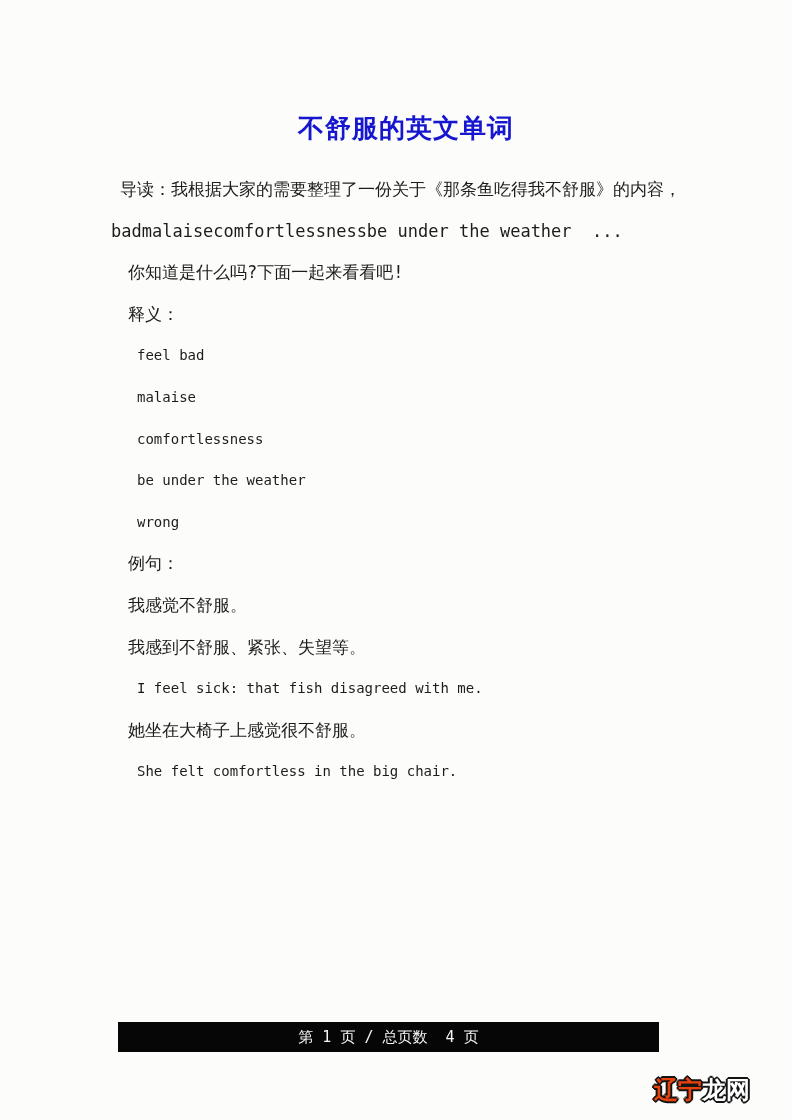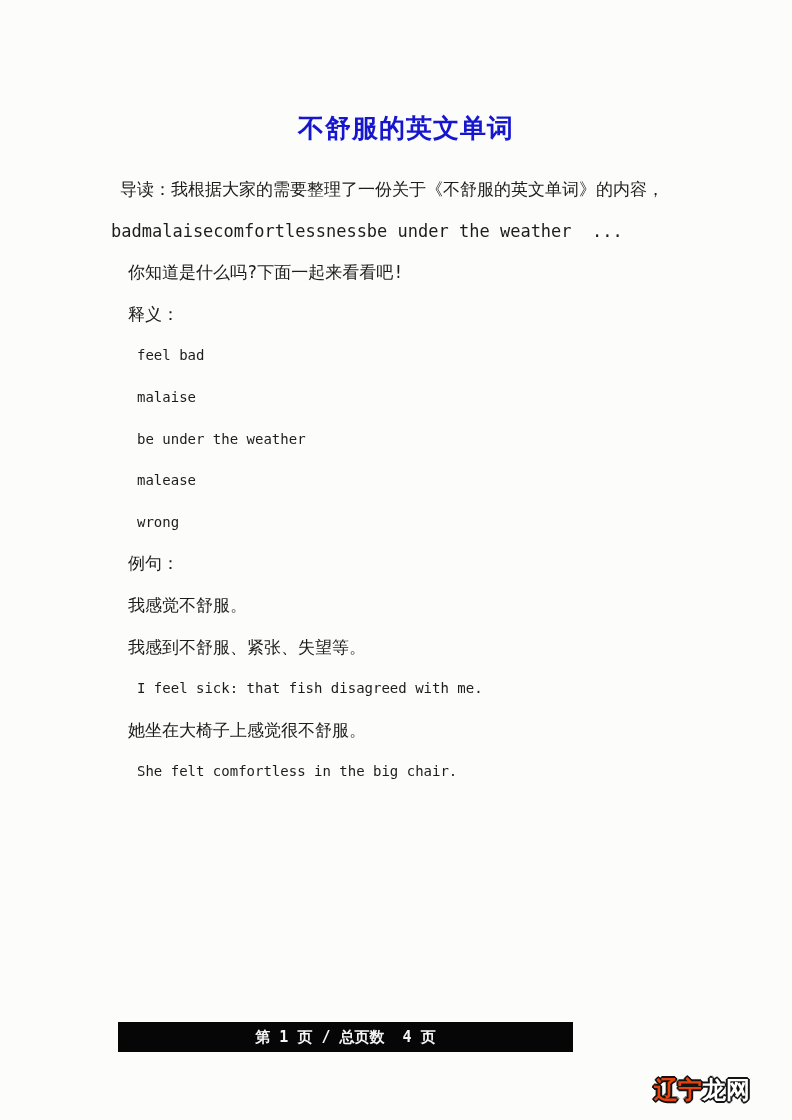--- a/index.html
+++ b/index.html
@@ -46,24 +46,23 @@
     font-family:"DejaVu Sans Mono","Liberation Mono",monospace;
     color:var(--text);
   }
   .ln-intro-first{text-indent:9px;}
   .ln-intro{text-indent:0;}
   .ln-cn{padding-left:17px;}
   .ln-en{padding-left:26px;font-size:14px;}
   .footer-bar{
     position:absolute;
     left:118px;top:1022px;
-    width:455px;height:30px;
+    width:541px;height:30px;
     background:var(--footer-bg);
     text-align:center;
-    font-weight:bold;
   }
   .footer-bar .page-label{
     display:inline-block;
     white-space:pre;
     line-height:30px;
     font-size:15px;
     color:var(--footer-text);
     font-family:"DejaVu Sans Mono","Liberation Mono",monospace;
   }
   .watermark{
@@ -88,28 +87,28 @@
   }
   .wm-primary{color:var(--watermark-primary);}
   .wm-secondary{color:var(--watermark-secondary);}
 </style>
 </head>
 <body>
 
 <h1 class="doc-title">不舒服的英文单词</h1>
 
 <div class="body-text">
-    <div class="ln ln-intro-first">导读：我根据大家的需要整理了一份关于《不舒服的英文单词》的内容，</div>
+    <div class="ln ln-intro-first">导读：我根据大家的需要整理了一份关于《那条鱼吃得我不舒服》的内容，</div>
     <div class="ln ln-intro">badmalaisecomfortlessnessbe under the weather  ...</div>
     <div class="ln ln-cn">你知道是什么吗?下面一起来看看吧!</div>
     <div class="ln ln-cn">释义：</div>
     <div class="ln ln-en">feel bad</div>
     <div class="ln ln-en">malaise</div>
+    <div class="ln ln-en">comfortlessness</div>
     <div class="ln ln-en">be under the weather</div>
-    <div class="ln ln-en">malease</div>
     <div class="ln ln-en">wrong</div>
     <div class="ln ln-cn">例句：</div>
     <div class="ln ln-cn">我感觉不舒服。</div>
     <div class="ln ln-cn">我感到不舒服、紧张、失望等。</div>
     <div class="ln ln-en">I feel sick: that fish disagreed with me.</div>
     <div class="ln ln-cn">她坐在大椅子上感觉很不舒服。</div>
     <div class="ln ln-en">She felt comfortless in the big chair.</div>
   </div>
 
 <div class="footer-bar">

